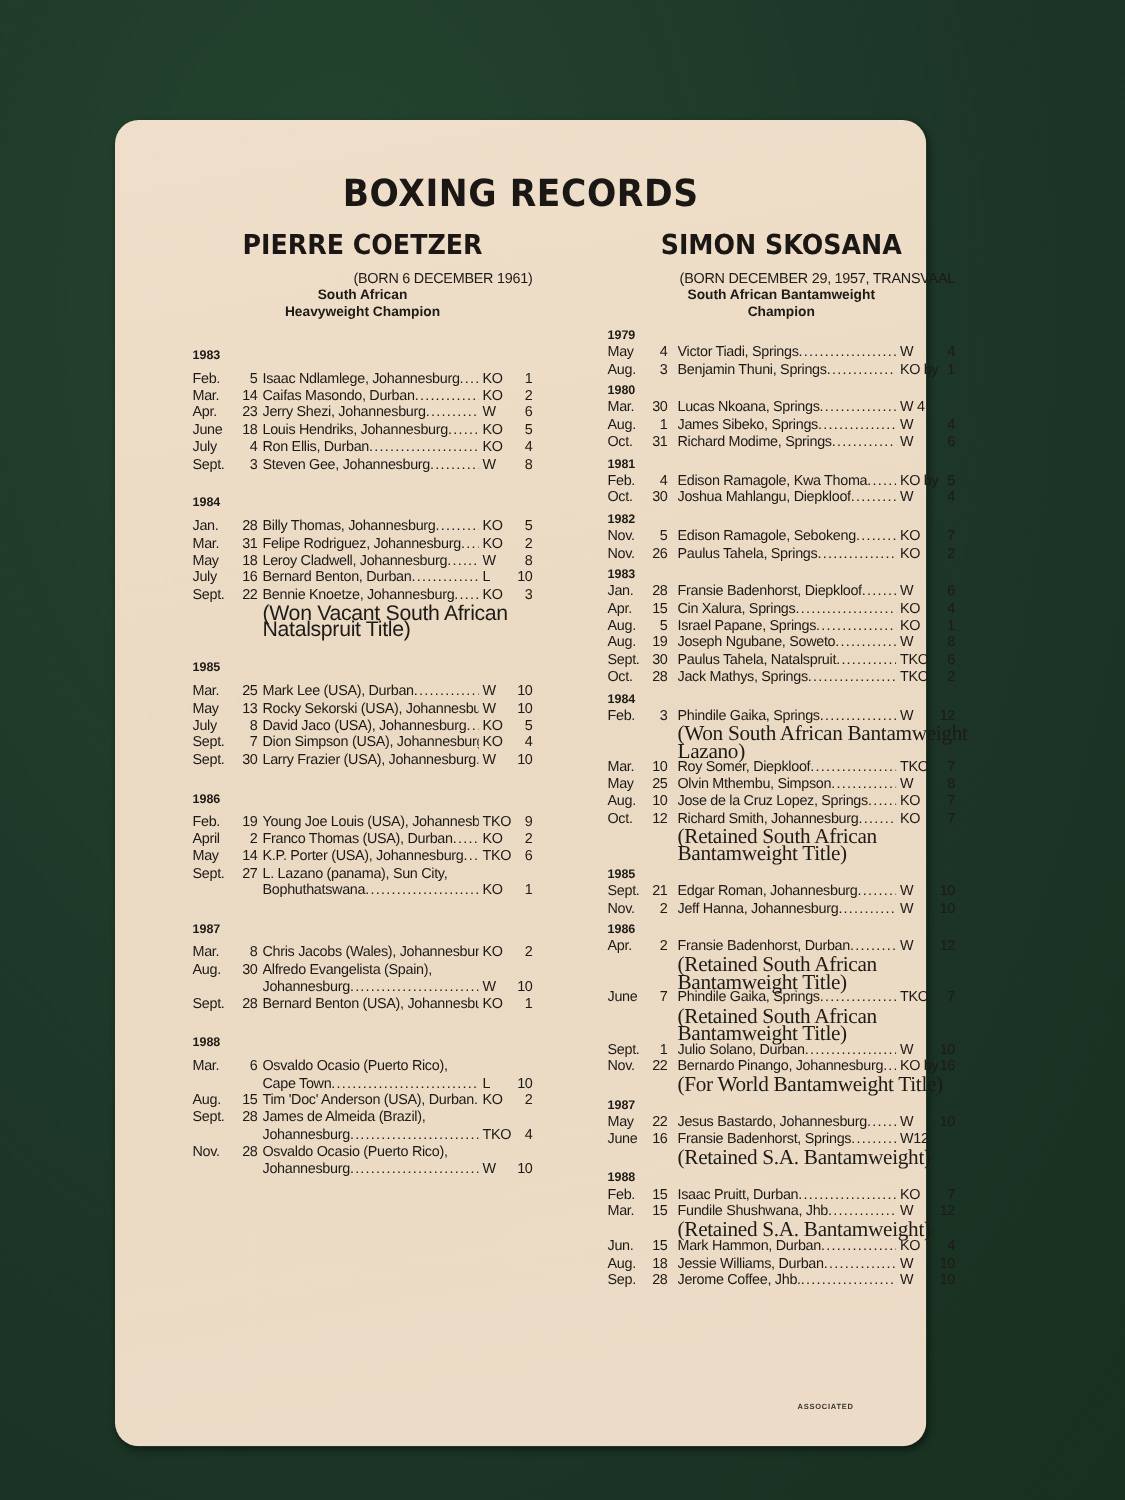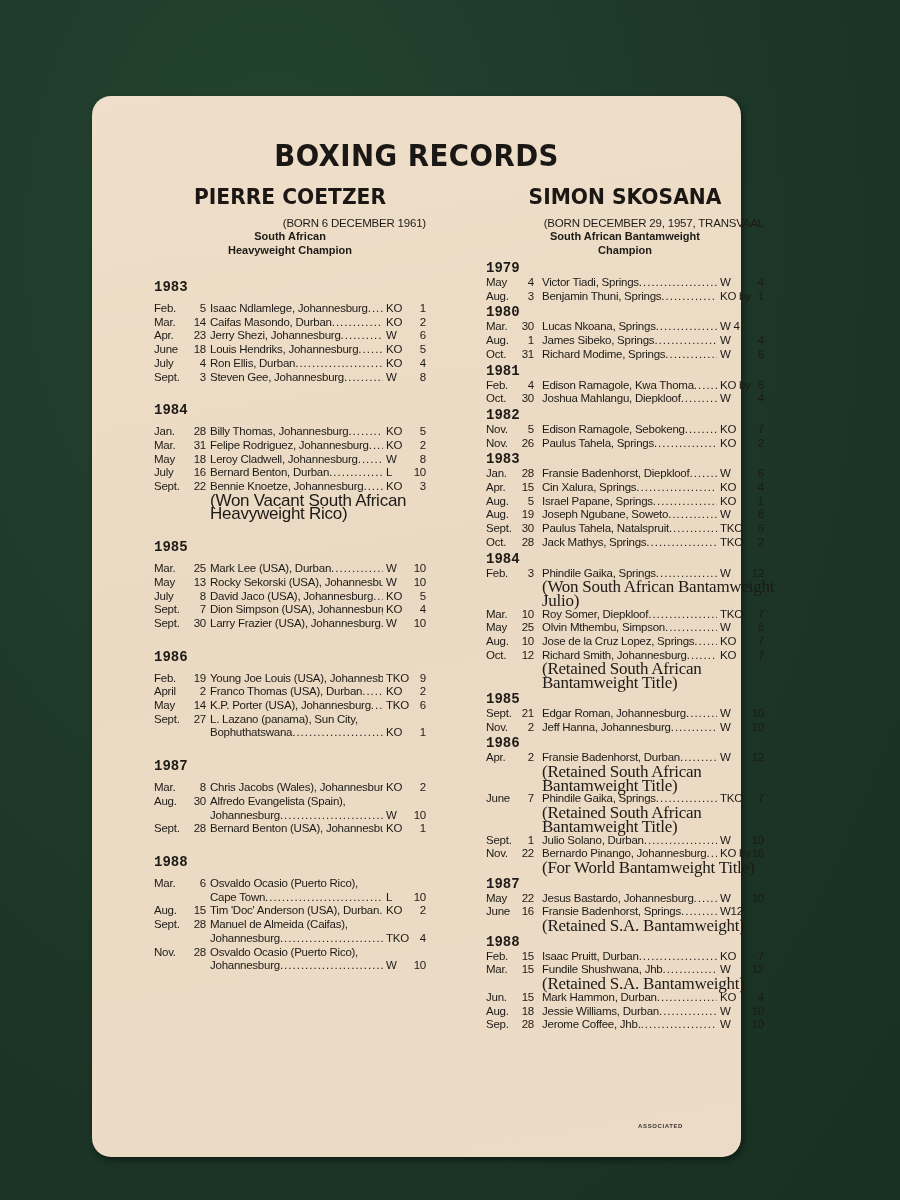--- a/index.html
+++ b/index.html
@@ -26,21 +26,21 @@
   }
   .col { position: absolute; }
   .col.left { left: 62px; width: 272px; top: 88px; }
   .col.right { left: 394px; width: 278px; top: 88px; }
   .boxer-name {
     text-align: center; font-family: "DejaVu Sans", sans-serif; font-weight: bold;
     font-size: 22px; color: #1a1714; transform: scaleX(0.92); white-space: nowrap;
   }
   .born { text-align: right; font-size: 11.5px; margin-top: 8px; white-space: nowrap; letter-spacing: -0.2px;}
   .title-line { text-align: center; font-weight: bold; font-size: 11px; line-height: 14px; font-family: Liberation Sans, sans-serif; }
-  .year { font-weight: bold; font-size: 14px; font-family: Liberation Mono, monospace; }
+  .year { font-weight: bold; font-size: 10px; font-family: Liberation Sans, sans-serif; }
   .row { display: flex; font-size: 11.5px; line-height: 13.7px; white-space: nowrap; letter-spacing: -0.25px; }
   .row .mon { width: 34px; flex: none; }
   .row .day { width: 18px; flex: none; text-align: right; margin-right: 4px; }
   .row .opp { flex: 1; overflow: hidden; position: relative; }
   .row .res { flex: none; text-align: left; }
   .row .rnd { flex: none; text-align: right; }
   .left .row .res { width: 26px; margin-left: 3px; }
   .left .row .rnd { width: 14px; }
   .right .row .mon { width: 30px; }
   .right .row .day { width: 18px; margin-right: 8px; }
@@ -181,21 +181,21 @@
             <span class="mon">Sept.</span>
             <span class="day">22</span>
             <span class="opp leader">
               <span class="t">Bennie Knoetze, Johannesburg</span>
               <span class="d"></span>
             </span>
             <span class="res">KO</span>
             <span class="rnd">3</span>
           </div>
           <div class="note">(Won Vacant South African</div>
-          <div class="note">Heavyweight Rico)</div>
+          <div class="note">Natalspruit Title)</div>
         </div>
         <div class="year-block-left">
           <div class="year">1985</div>
           <div class="row">
             <span class="mon">Mar.</span>
             <span class="day">25</span>
             <span class="opp leader">
               <span class="t">Mark Lee (USA), Durban</span>
               <span class="d"></span>
             </span>
@@ -352,21 +352,21 @@
             <span class="opp leader">
               <span class="t">Tim 'Doc' Anderson (USA), Durban</span>
               <span class="d"></span>
             </span>
             <span class="res">KO</span>
             <span class="rnd">2</span>
           </div>
           <div class="row">
             <span class="mon">Sept.</span>
             <span class="day">28</span>
-            <span class="opp"><span class="t">Manuel de Almeida (Caifas),</span></span>
+            <span class="opp"><span class="t">James de Almeida (Brazil),</span></span>
           </div>
           <div class="row">
             <span class="mon"></span>
             <span class="day"></span>
             <span class="opp leader">
               <span class="t">Johannesburg</span>
               <span class="d"></span>
             </span>
             <span class="res">TKO</span>
             <span class="rnd">4</span>
@@ -567,21 +567,21 @@
             <span class="mon">Feb.</span>
             <span class="day">3</span>
             <span class="opp leader">
               <span class="t">Phindile Gaika, Springs</span>
               <span class="d"></span>
             </span>
             <span class="res">W</span>
             <span class="rnd">12</span>
           </div>
           <div class="note">(Won South African Bantamweight</div>
-          <div class="note">Julio)</div>
+          <div class="note">Lazano)</div>
           <div class="row">
             <span class="mon">Mar.</span>
             <span class="day">10</span>
             <span class="opp leader">
               <span class="t">Roy Somer, Diepkloof</span>
               <span class="d"></span>
             </span>
             <span class="res">TKO</span>
             <span class="rnd">7</span>
           </div>

